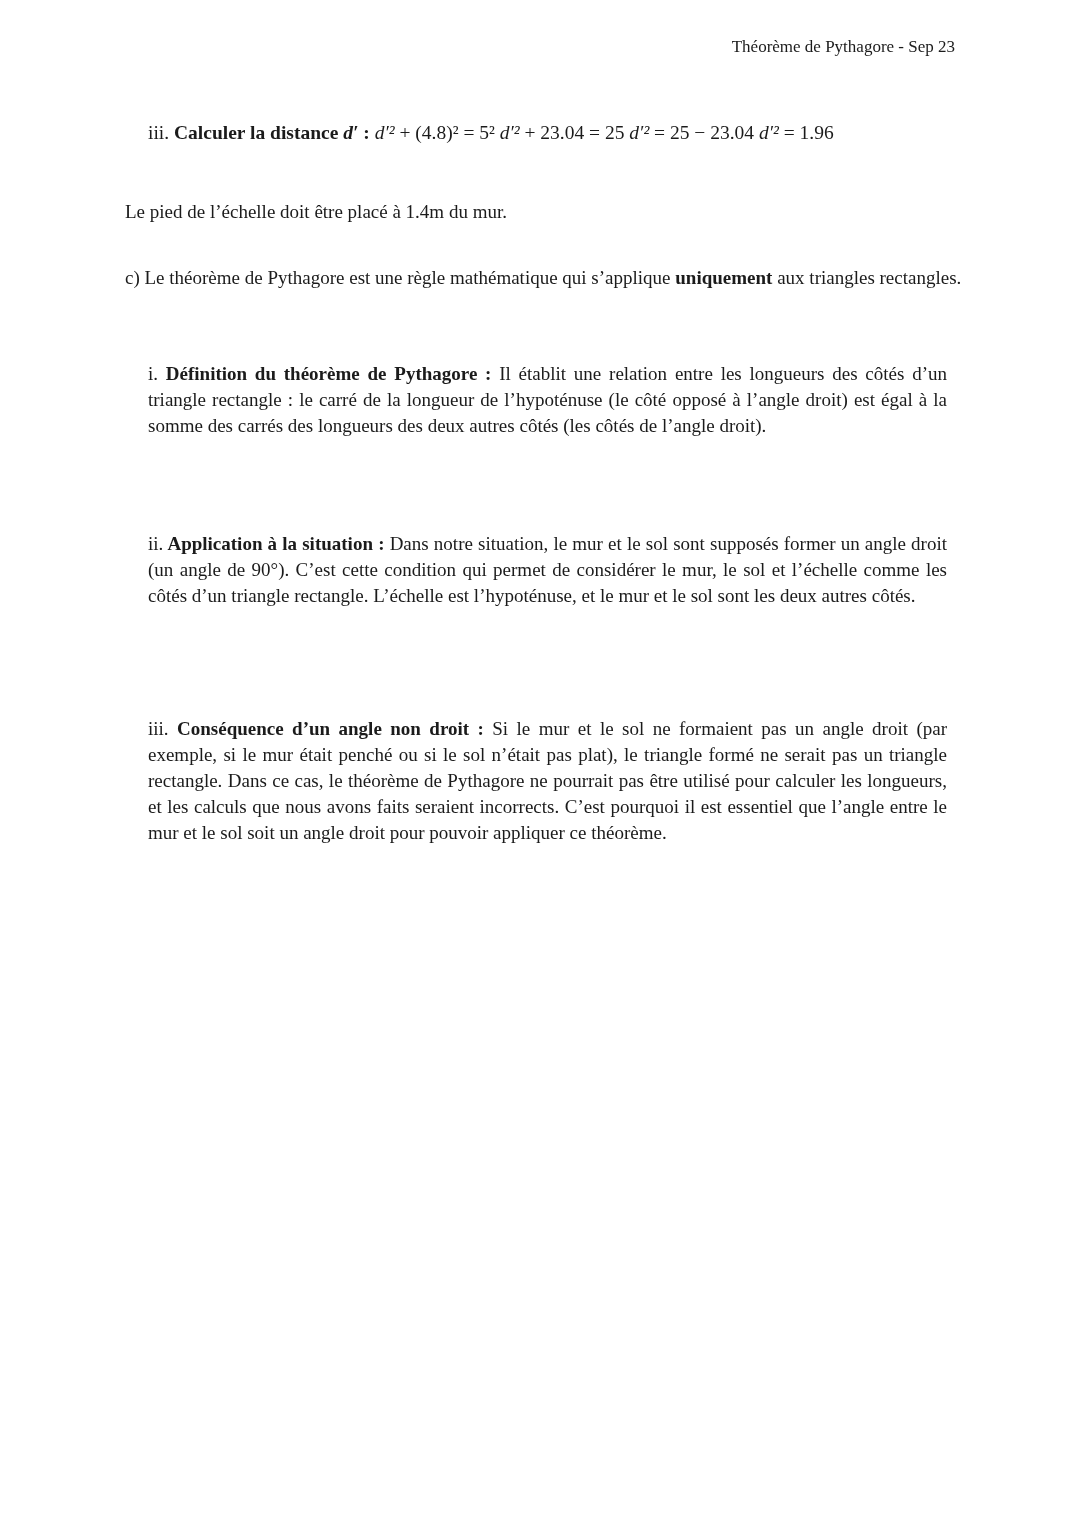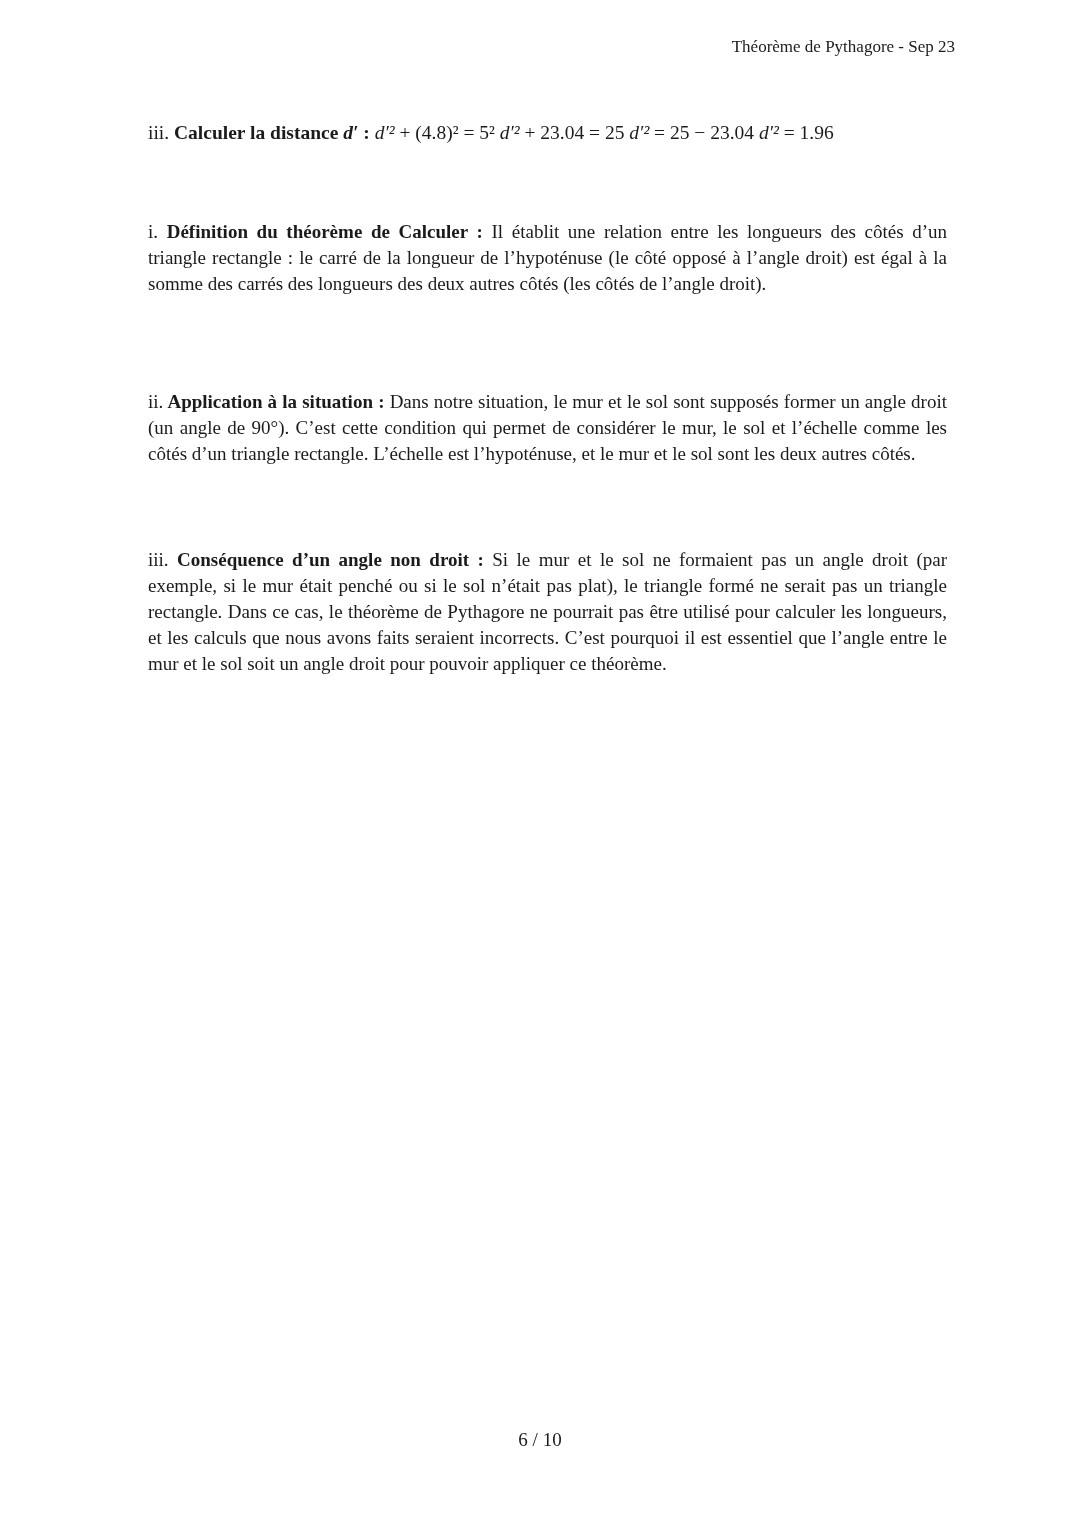--- a/index.html
+++ b/index.html
@@ -41,21 +41,21 @@
     margin-top: 58px;
   }
   .mvar { font-style: italic; }
   .mnum { font-style: normal; }
   .msqrt { font-style: normal; }
   .mrad { text-decoration: overline; text-decoration-thickness: 1.2px; }
   .conclusion { margin-top: 50px; }
   .para-c { margin-top: 40px; }
   .item-i { margin-top: 70px; }
   .item-ii { margin-top: 92px; }
-  .item-iii { margin-top: 80px; }
+  .item-iii { margin-top: 107px; }
   .page-footer {
     position: absolute;
     top: 1428px;
     left: 0;
     width: 100%;
     text-align: center;
     font-size: 19px;
     line-height: 24px;
   }
 </style>
@@ -67,27 +67,26 @@
   <header class="page-header">
     <span>Théorème de Pythagore - Sep 23</span>
   </header>
 
   <main class="content">
 
     <div class="math-block indent">
       <div><span>iii.</span><span class="bold"> Calculer la distance </span><span class="bold mvar">d′</span><span class="bold"> : </span><span class="mvar">d′²</span><span class="mnum"> + (4.8)² = 5² </span><span class="mvar">d′²</span><span class="mnum"> + 23.04 = 25 </span><span class="mvar">d′²</span><span class="mnum"> = 25 − 23.04 </span><span class="mvar">d′²</span><span class="mnum"> = 1.96</span></div>
     </div>
 
+    <p class="para conclusion"><span>Le pied de l’échelle doit être placé à 1.4m du mur.</span></p>
 
+    <p class="para para-c"><span>c) Le théorème de Pythagore est une règle mathématique qui s’applique </span><span class="bold">uniquement</span><span> aux triangles rectangles.</span></p>
 
-    <p class="para indent item-i"><span>i.</span><span class="bold"> Définition du théorème de Calculer :</span><span> Il établit une relation entre les longueurs des côtés d’un triangle rectangle : le carré de la longueur de l’hypoténuse (le côté opposé à l’angle droit) est égal à la somme des carrés des longueurs des deux autres côtés (les côtés de l’angle droit).</span></p>
+    <p class="para indent item-i"><span>i.</span><span class="bold"> Définition du théorème de Pythagore :</span><span> Il établit une relation entre les longueurs des côtés d’un triangle rectangle : le carré de la longueur de l’hypoténuse (le côté opposé à l’angle droit) est égal à la somme des carrés des longueurs des deux autres côtés (les côtés de l’angle droit).</span></p>
 
     <p class="para indent item-ii"><span>ii.</span><span class="bold"> Application à la situation :</span><span> Dans notre situation, le mur et le sol sont supposés former un angle droit (un angle de 90°). C’est cette condition qui permet de considérer le mur, le sol et l’échelle comme les côtés d’un triangle rectangle. L’échelle est l’hypoténuse, et le mur et le sol sont les deux autres côtés.</span></p>
 
     <p class="para indent item-iii"><span>iii.</span><span class="bold"> Conséquence d’un angle non droit :</span><span> Si le mur et le sol ne formaient pas un angle droit (par exemple, si le mur était penché ou si le sol n’était pas plat), le triangle formé ne serait pas un triangle rectangle. Dans ce cas, le théorème de Pythagore ne pourrait pas être utilisé pour calculer les longueurs, et les calculs que nous avons faits seraient incorrects. C’est pourquoi il est essentiel que l’angle entre le mur et le sol soit un angle droit pour pouvoir appliquer ce théorème.</span></p>
 
   </main>
 
-  <footer class="page-footer">
-    <span>6 / 10</span>
-  </footer>
 
 </div>
 
 </body></html>

